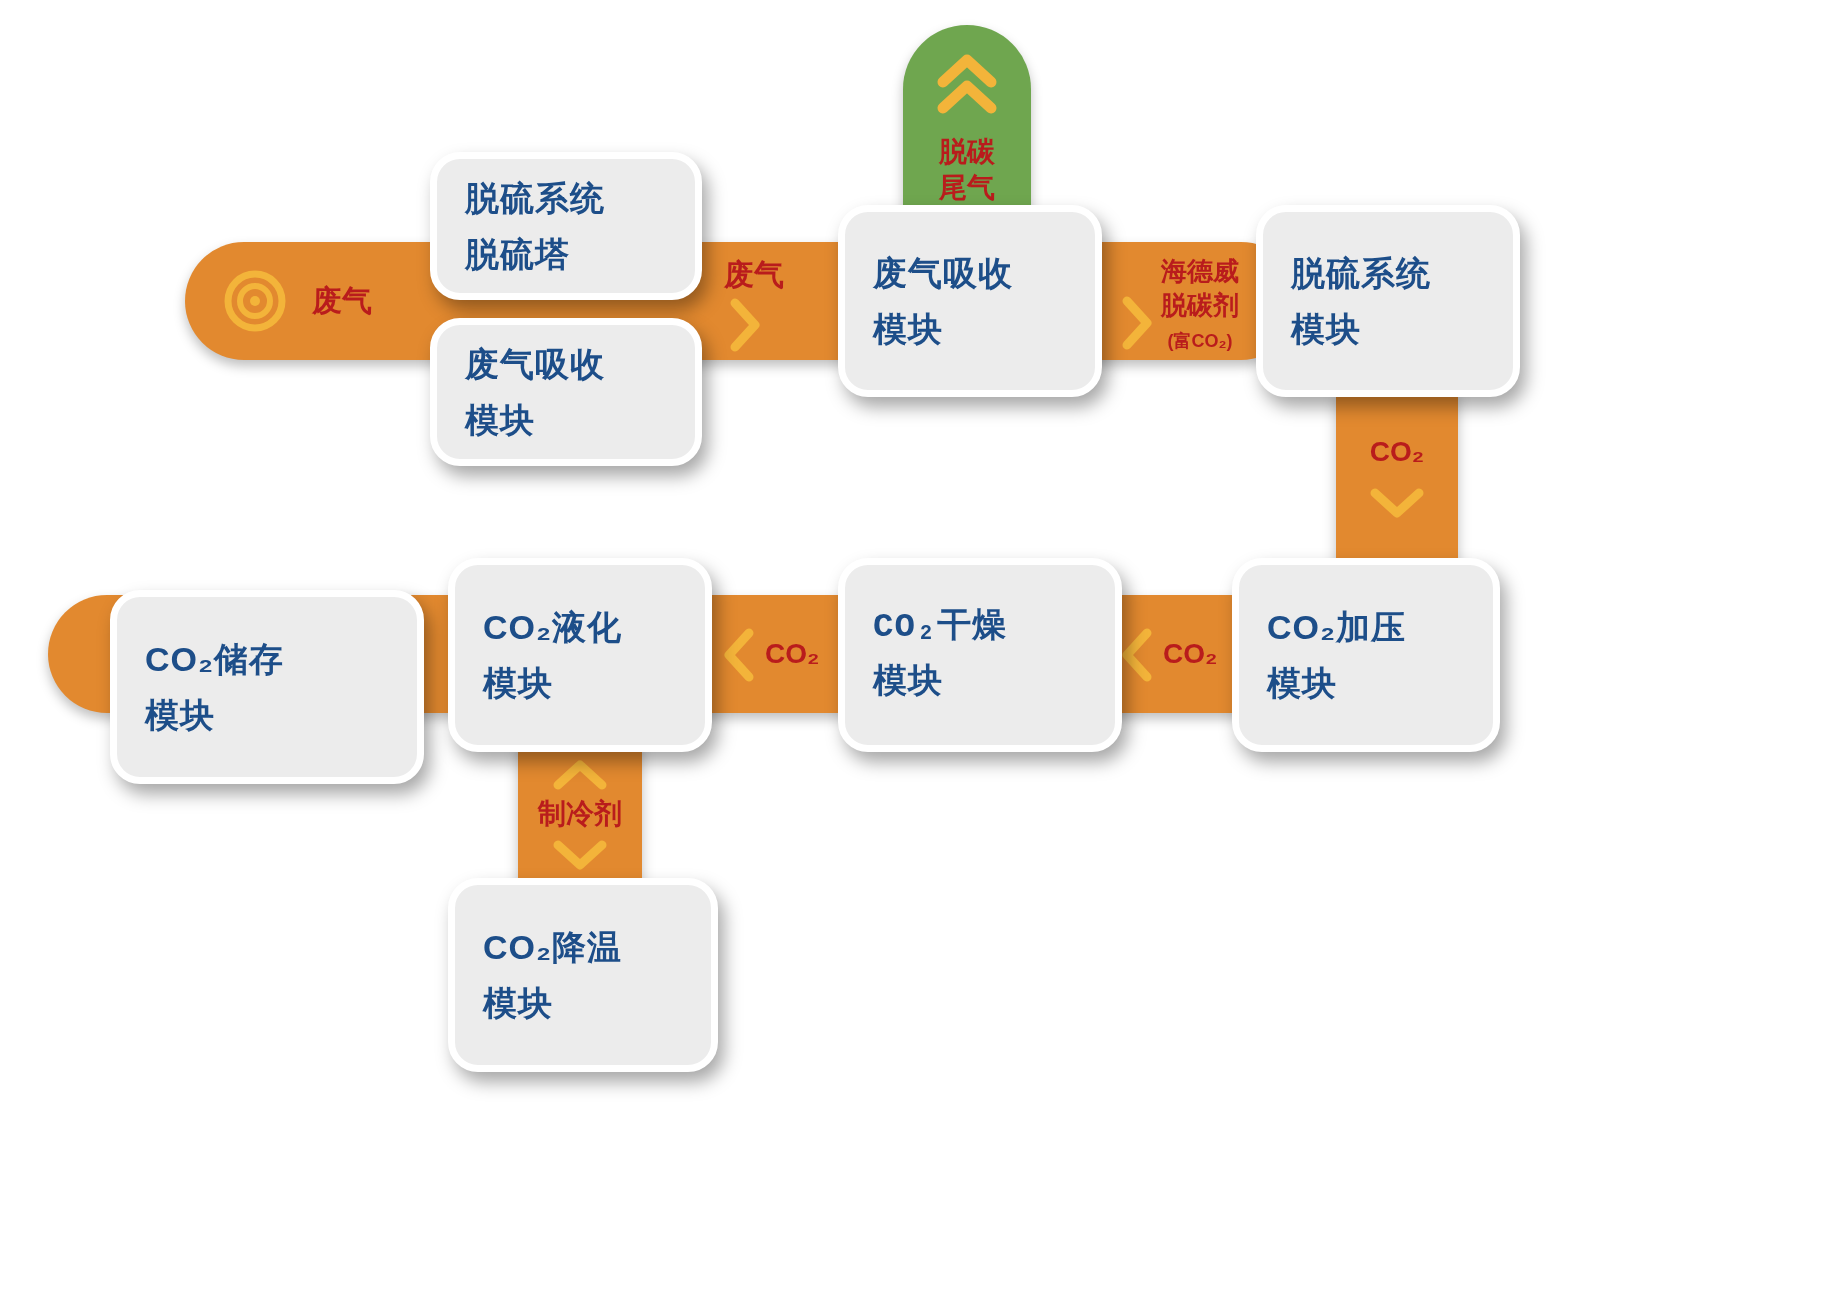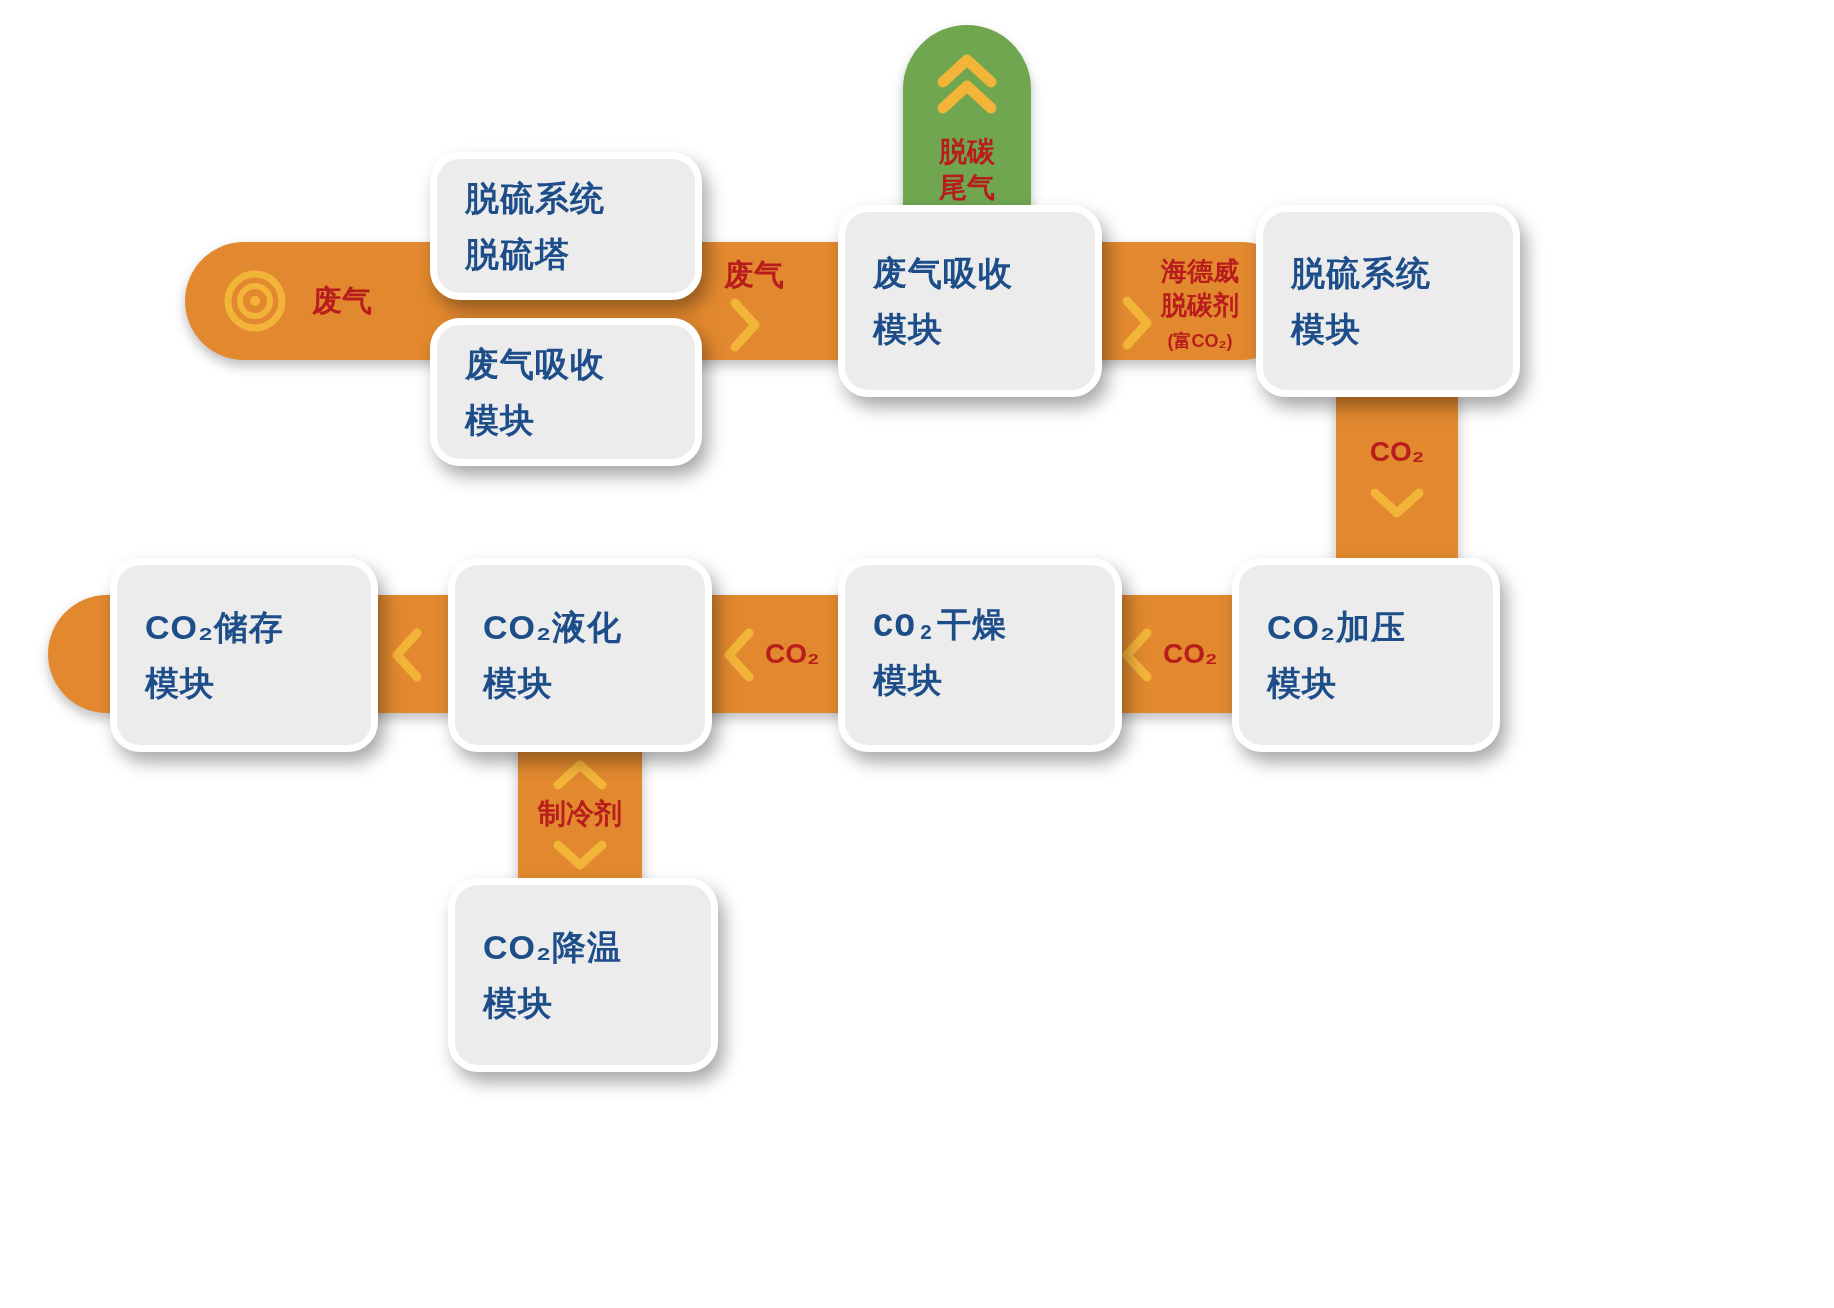--- a/index.html
+++ b/index.html
@@ -201,21 +201,21 @@
   <div class="box" style="left:838px; top:558px; width:284px; height:194px;font-family:Liberation Mono, monospace;">
     <div class="box-line">CO₂干燥</div>
     <div class="box-line">模块</div>
   </div>
 
   <div class="box" style="left:448px; top:558px; width:264px; height:194px;">
     <div class="box-line">CO₂液化</div>
     <div class="box-line">模块</div>
   </div>
 
-  <div class="box" style="left:110px; top:558px; width:268px; height:194px;">
+  <div class="box" style="left:110px; top:590px; width:314px; height:194px;">
     <div class="box-line">CO₂储存</div>
     <div class="box-line">模块</div>
   </div>
 
   <div class="box" style="left:448px; top:878px; width:270px; height:194px;">
     <div class="box-line">CO₂降温</div>
     <div class="box-line">模块</div>
   </div>
 
 </div>

